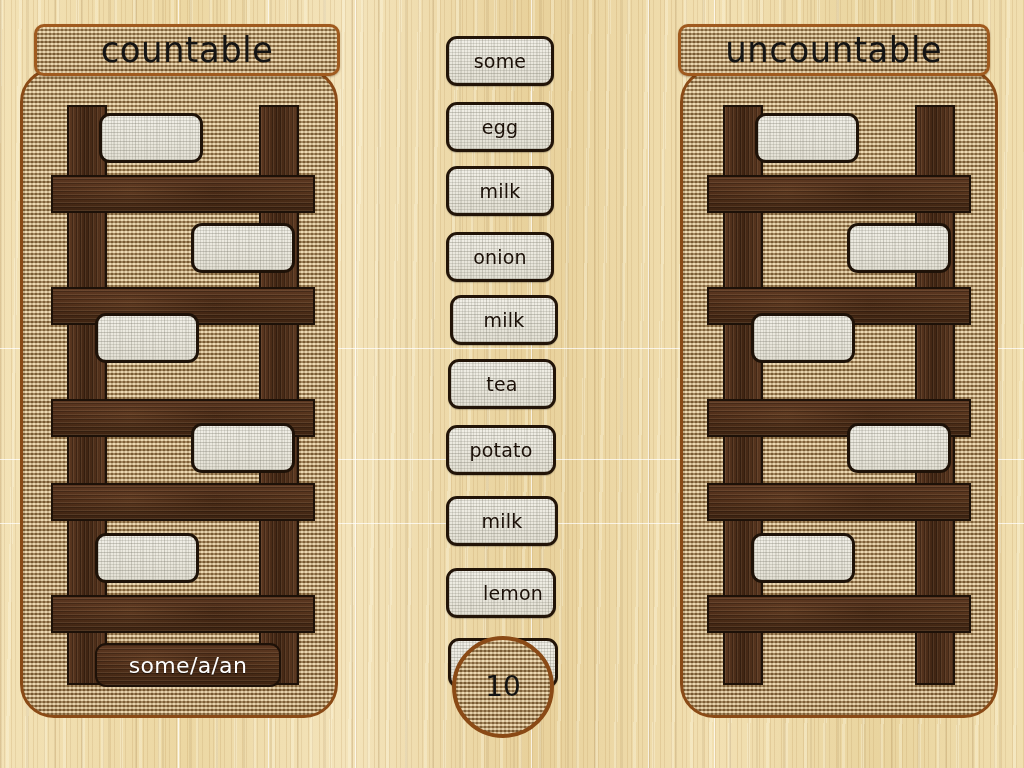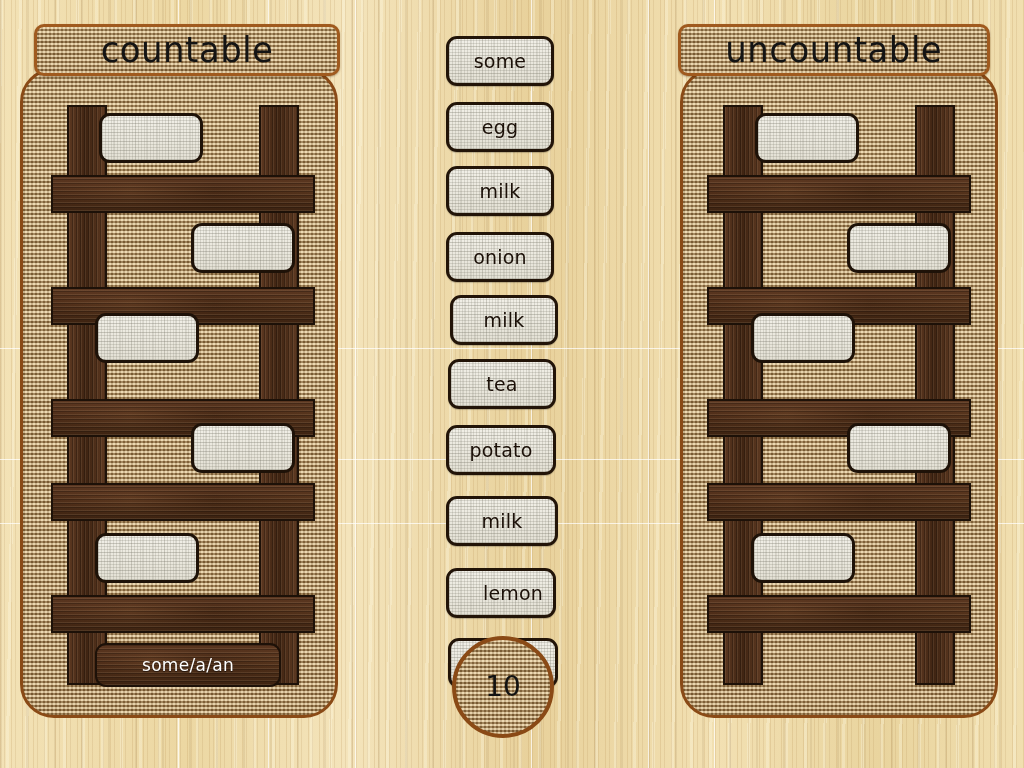--- a/index.html
+++ b/index.html
@@ -140,21 +140,21 @@
 
   
   .plaque {
     position: absolute;
     border: 2px solid #1d1108;
     border-radius: 11px;
     z-index: 3;
     display: flex; align-items: center; justify-content: center;
   }
   .plaque span {
-    font-size: 17px;
+    font-size: 22px;
     color: #ffffff;
     text-shadow: 0 1px 1px rgba(0,0,0,.55);
     letter-spacing: .3px;
   }
 
   
   .word-card {
     position: absolute;
     border: 3px solid #221408;
     border-radius: 11px;

